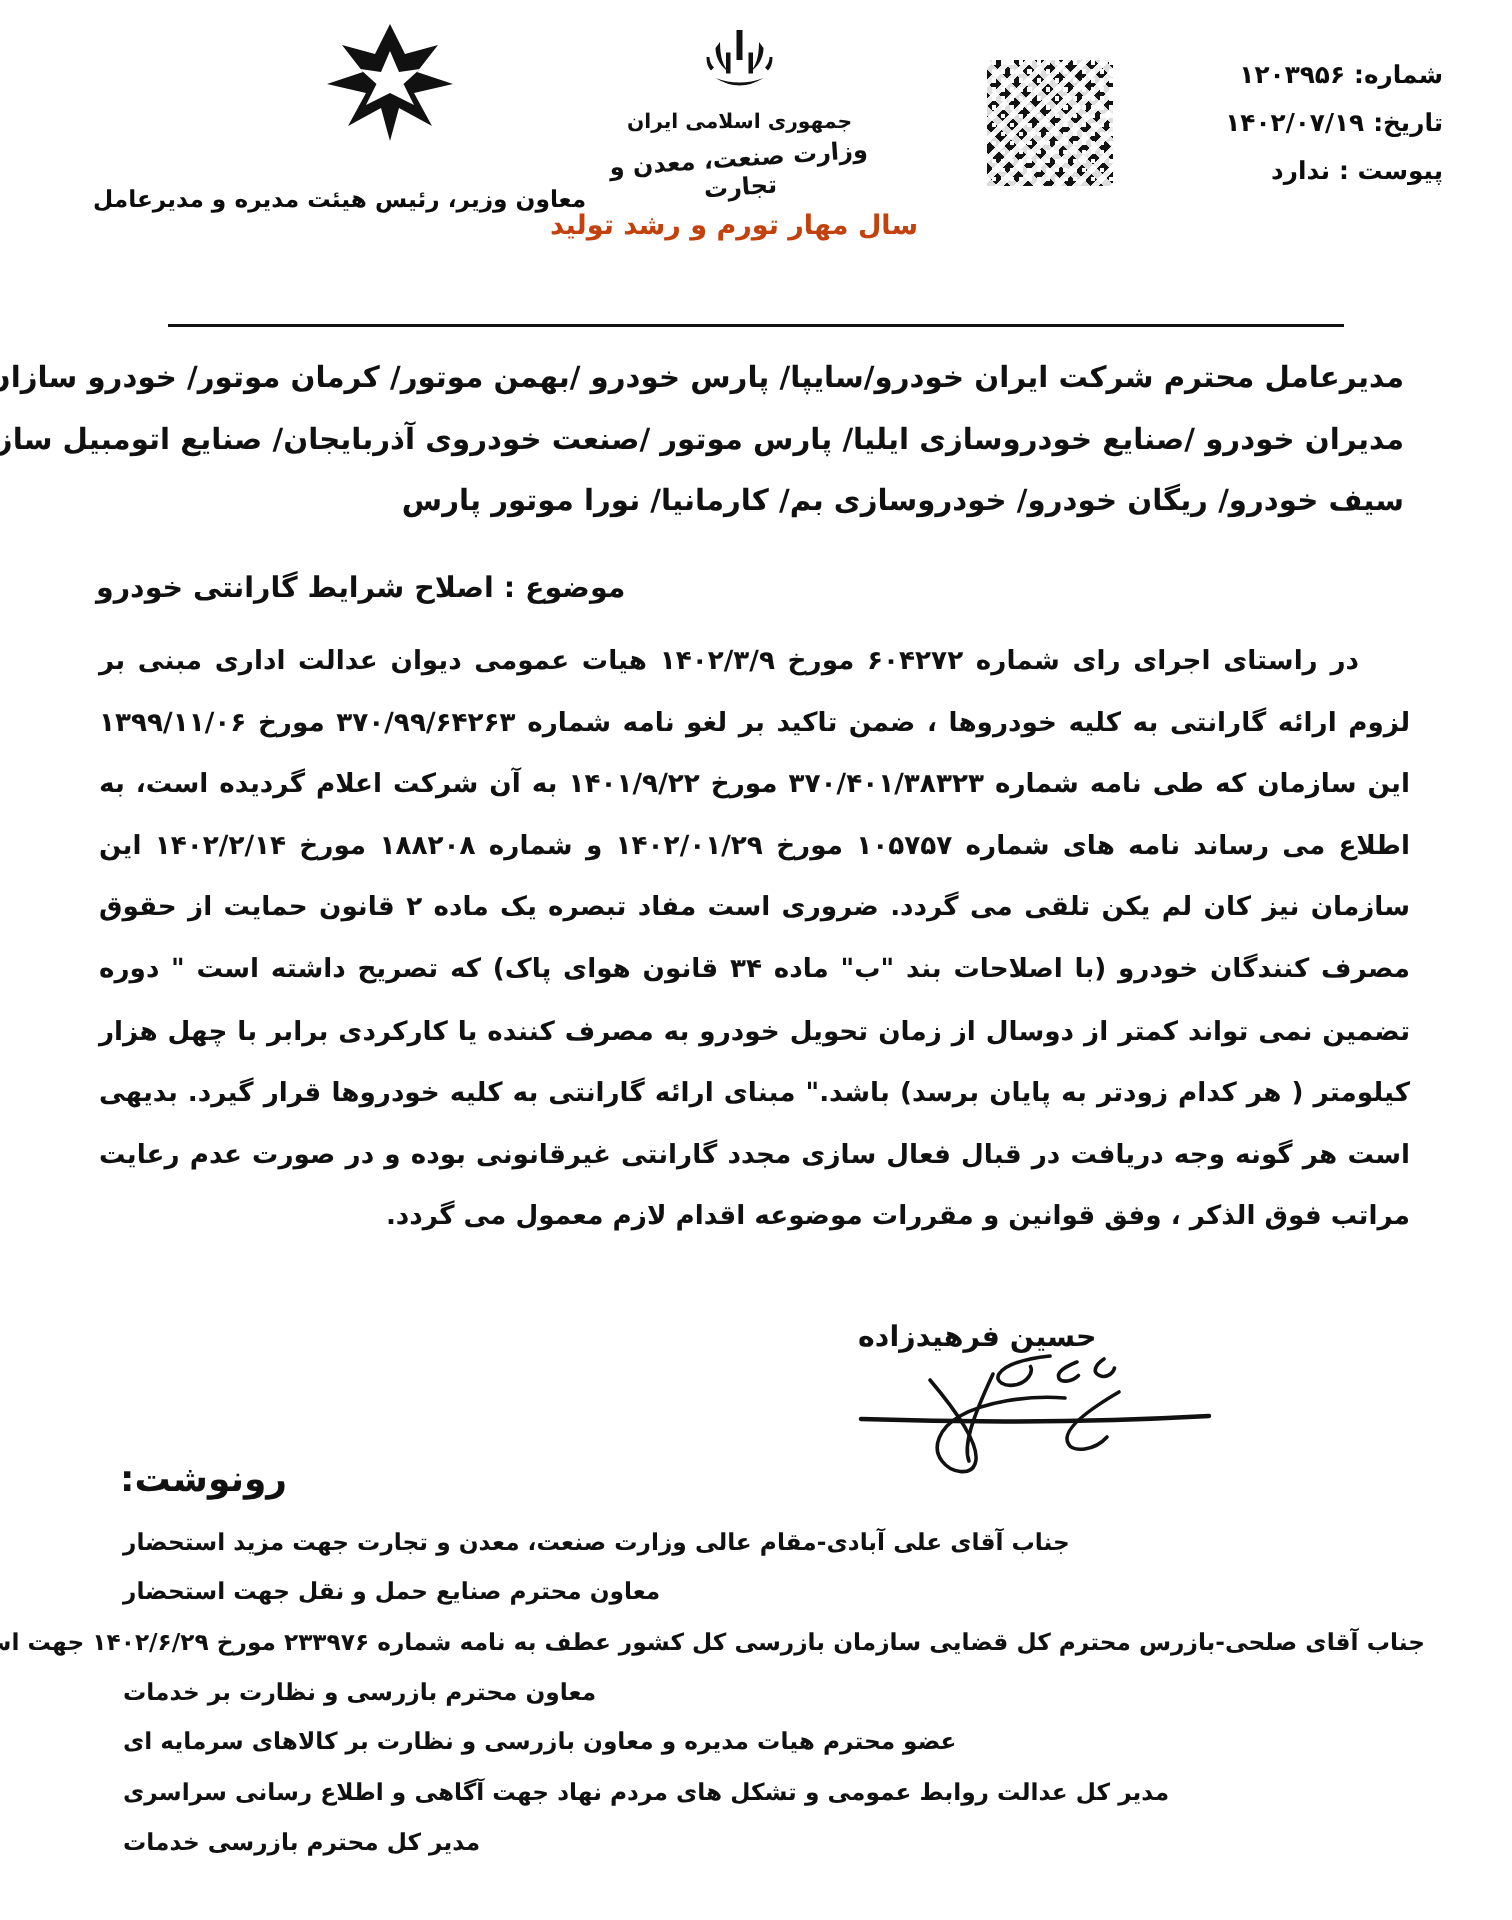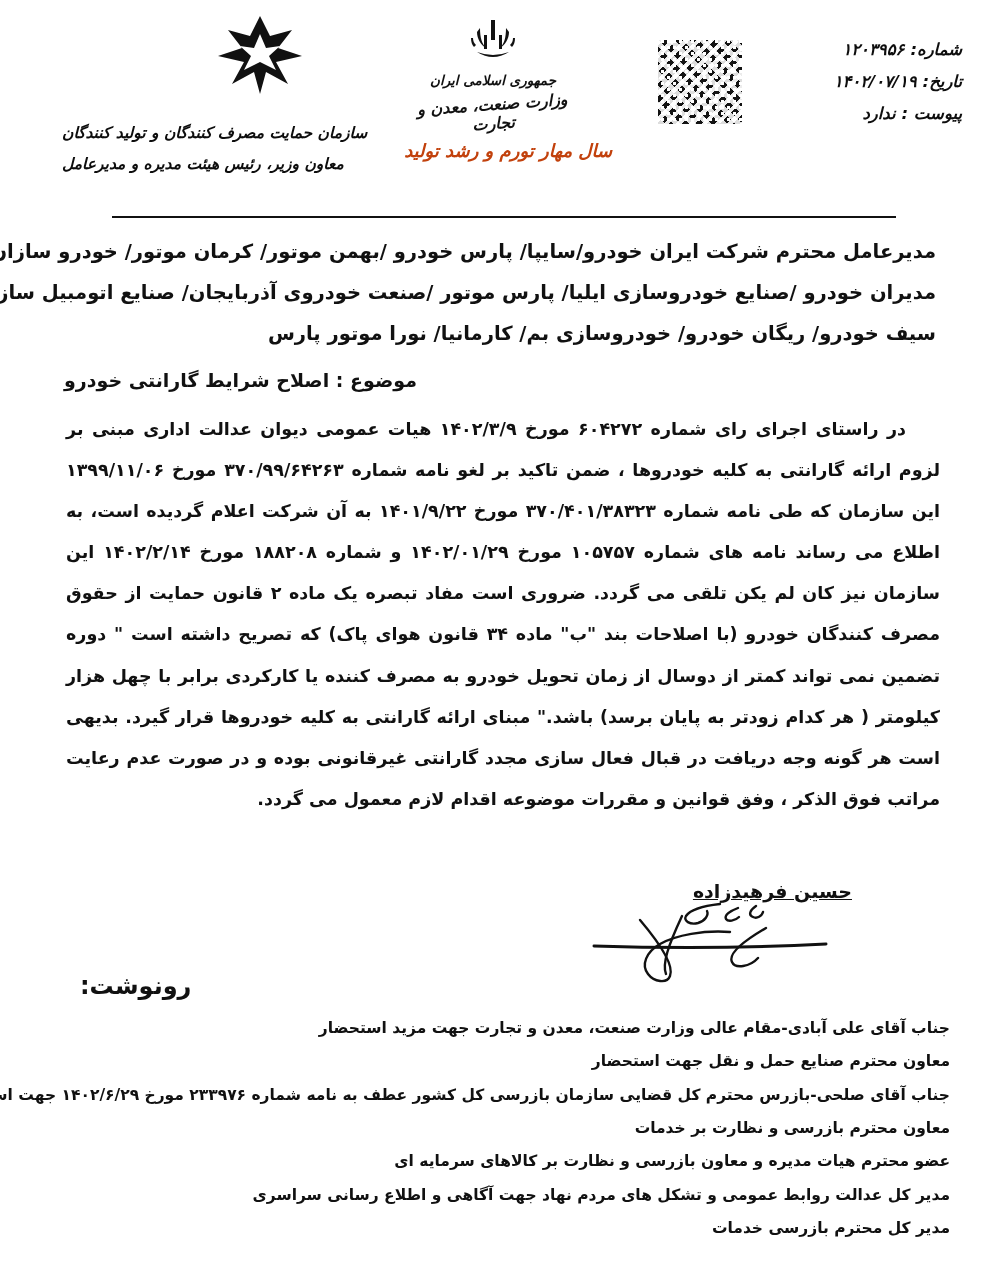--- a/index.html
+++ b/index.html
@@ -21,21 +21,20 @@
     width: 1008px;
     height: 1280px;
     box-sizing: border-box;
     padding: 0;
   }
 
   
   .header {
     position: relative;
     height: 200px;
-    font-style: italic;
   }
 
   .hdr-meta {
     position: absolute;
     top: 34px;
     right: 46px;
     text-align: right;
     font-size: 16.5px;
     line-height: 1.95;
     letter-spacing: .2px;
@@ -143,21 +142,21 @@
     font-size: 19.5px;
     font-weight: 700;
     line-height: 2.1;
     text-align: right;
     padding-right: 14px;
     letter-spacing: -.1px;
   }
   .recipients div { white-space: nowrap; }
 
   .subject {
-    margin-top: 14px;
+    margin-top: 26px;
     text-align: left;
     padding-left: 6px;
     font-size: 19px;
     font-weight: 700;
   }
 
   .salutation {
     margin-top: 22px;
     text-align: left;
     padding-left: 20px;
@@ -173,24 +172,23 @@
     text-align-last: right;
     padding: 0 10px 0 8px;
     font-weight: 600;
   }
   .para .indent { display: inline-block; width: 34px; }
 
   
   .sig {
     position: absolute;
     top: 880px;
-    right: 156px;
+    right: 176px;
     width: 260px;
-    text-align: right;
-    text-decoration: underline;
+    text-align: left;
   }
   .sig-name {
     font-size: 19px;
     font-weight: 700;
     letter-spacing: .2px;
   }
   .sig-mark {
     margin-top: 2px;
     height: 76px;
     position: relative;
@@ -210,21 +208,21 @@
     font-size: 24px;
     font-weight: 700;
   }
   .cc-list {
     margin-top: 12px;
     list-style: none;
     padding: 0 0 0 24px;
     margin-right: 0;
   }
   .cc-list li {
-    text-align: right;
+    text-align: left;
     font-size: 15.5px;
     line-height: 2.15;
     font-weight: 600;
     white-space: nowrap;
     direction: rtl;
   }
 </style>
 </head>
 <body>
 
@@ -271,21 +269,20 @@
     <div class="org-logo">
       <svg width="92" height="82" viewBox="0 0 92 82" aria-hidden="true">
         <g fill="#111">
           <path d="M46 2 L56 22 L78 16 L64 34 L88 42 L62 48 L74 70 L52 58 L46 80 L40 58 L18 70 L30 48 L4 42 L28 34 L14 16 L36 22 Z"></path>
           <path d="M46 20 L52 34 L66 32 L55 42 L62 56 L46 48 L30 56 L37 42 L26 32 L40 34 Z" fill="#ffffff"></path>
         </g>
       </svg>
     </div>
 
     <div class="org-block">
-      <div>سازمان حمایت مصرف کنندگان و تولید کنندگان</div>
       <div>معاون وزیر، رئیس هیئت مدیره و مدیرعامل</div>
     </div>
 
     <div class="slogan">سال مهار تورم و رشد تولید</div>
 
     <div class="hdr-rule"></div>
   </div>
 
   <div class="content">
 

